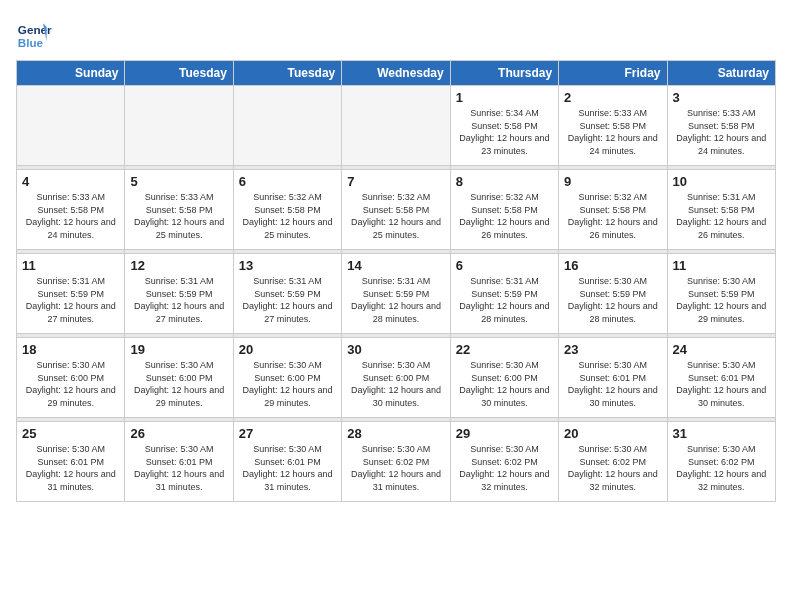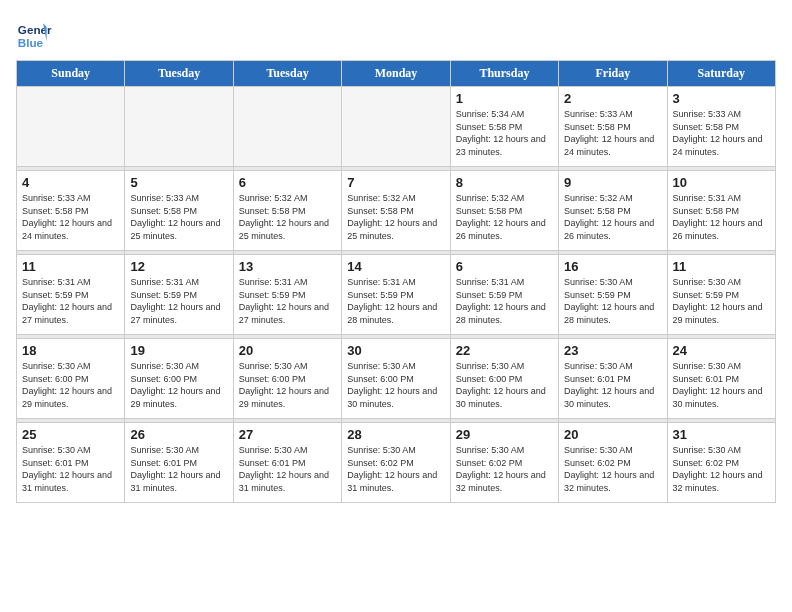--- a/index.html
+++ b/index.html
@@ -38,25 +38,24 @@
       color: #333;
     }
     .calendar {
       width: 100%;
       border-collapse: collapse;
       font-size: 10px;
     }
     .calendar th {
       background: #2a6ebb;
       color: #fff;
-      text-align: center;
+      text-align: right;
       padding: 5px 6px;
       font-size: 12px;
       border: 1px solid #ccc;
-      font-family: Liberation Serif, serif;
     }
     .calendar td {
       border: 1px solid #ccc;
       vertical-align: top;
       padding: 4px 5px;
       width: calc(100% / 7);
       height: 80px;
       background: #fff;
     }
     .calendar td.empty {
@@ -66,20 +65,21 @@
       font-size: 13px;
       font-weight: bold;
       color: #222;
       display: block;
       margin-bottom: 2px;
     }
     .day-detail {
       font-size: 9px;
       color: #333;
       line-height: 1.4;
+      text-align: center;
     }
     .row-separator td {
       height: 4px;
       background: #e8e8e8;
       padding: 0;
       border: 1px solid #ccc;
     }
   </style>
 </head>
 <body>
@@ -97,21 +97,21 @@
     <div class="location"></div>
   </div>
 </div>
 
 <table class="calendar">
   <thead>
     <tr>
     <th>Sunday</th>
         <th>Tuesday</th>
         <th>Tuesday</th>
-        <th>Monday</th>
+        <th>Wednesday</th>
         <th>Thursday</th>
         <th>Friday</th>
         <th>Saturday</th>
       </tr>
   </thead>
   <tbody id="calendar-body">
   <tr>
         <td class="empty"></td>
         <td class="empty"></td>
         <td class="empty"></td>

